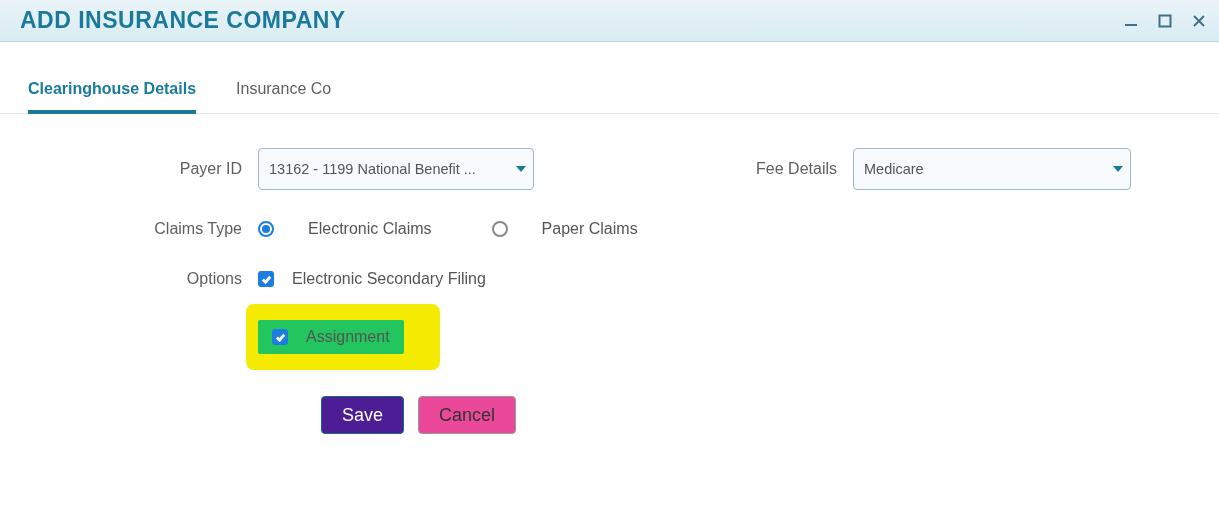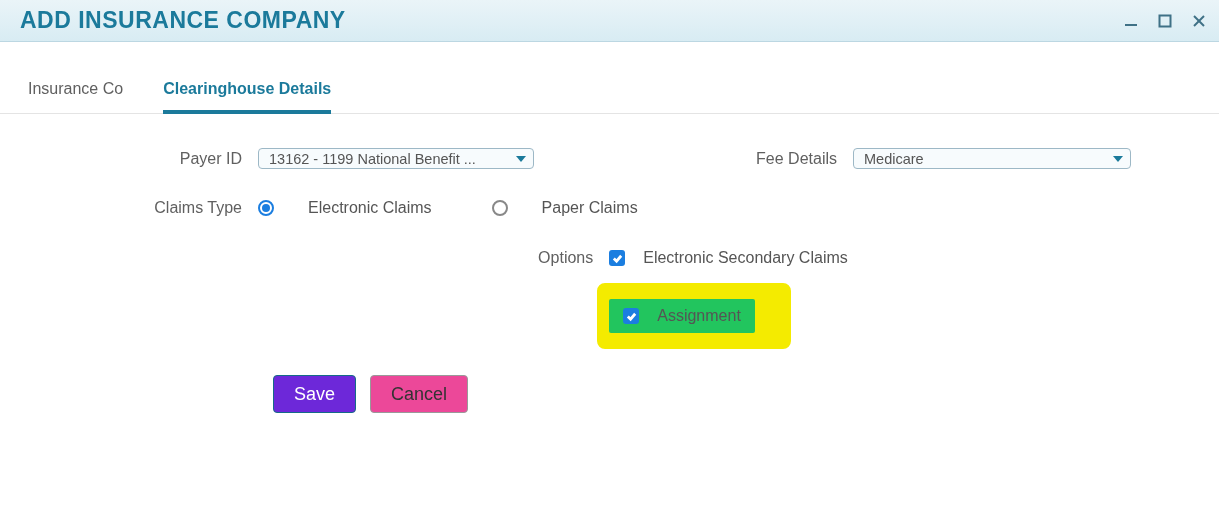--- a/index.html
+++ b/index.html
@@ -78,21 +78,21 @@
       font-size: 16px;
       color: #606060;
     }
     .select-wrap {
       position: relative;
       width: 276px;
     }
     .select-wrap.fee { width: 278px; }
     .select {
       width: 100%;
-      height: 21px;
+      height: 42px;
       border: 1px solid #9db8c6;
       border-radius: 4px;
       background: #f7fbfd;
       padding: 0 28px 0 10px;
       font-size: 14.5px;
       color: #555;
       display: flex;
       align-items: center;
       cursor: pointer;
       white-space: nowrap;
@@ -154,21 +154,21 @@
     .btn-row { display: flex; gap: 14px; margin-top: 26px; margin-left: 245px; }
     .btn {
       height: 38px;
       padding: 0 20px;
       font-size: 18px;
       border-radius: 4px;
       cursor: pointer;
       border: 1px solid transparent;
       display:flex; align-items:center;
     }
-    .btn-primary { background:#6d28d9; color:#fff; border-color:#156a88; }
+    .btn-primary { background:#4c1d95; color:#fff; border-color:#156a88;margin-left:48px; }
     .btn-secondary { background:#ec4899; color:#333; border-color:#999; }
 
     .options-block { display:flex; flex-direction:column; gap:16px; align-items:flex-start; }
     .options-row { display:flex; align-items:flex-start; }
     .options-row .label { padding-top: 0; }
   </style>
 </head>
 <body>
 
 <div class="titlebar">
@@ -187,22 +187,22 @@
     <span>
       <svg viewBox="0 0 14 14">
           <line x1="2" y1="2" x2="12" y2="12"></line>
           <line x1="12" y1="2" x2="2" y2="12"></line>
         </svg>
     </span>
   </div>
 </div>
 
 <div class="tabstrip">
+  <div class="tab active">Clearinghouse Details</div>
   <div class="tab">Insurance Co</div>
-  <div class="tab active">Clearinghouse Details</div>
 </div>
 
 <div class="form">
 
   <div class="row">
     <div class="label">Payer ID</div>
     <div class="select-wrap">
       <div class="select">13162 - 1199 National Benefit ...</div>
       <div class="select-caret">
         <svg viewBox="0 0 10 10">
@@ -233,31 +233,31 @@
           </span>
         <span>Electronic Claims</span>
       </div>
       <div class="radio-item">
         <span class="radio-outer"></span>
         <span>Paper Claims</span>
       </div>
     </div>
   </div>
 
-  <div class="options-row" style="margin-top:32px;justify-content:center;">
+  <div class="options-row" style="margin-top:32px;">
     <div class="label">Options</div>
     <div class="options-block">
 
       <div class="opt-line">
         <span class="cbx">
           <svg viewBox="0 0 12 12">
               <polyline points="2,6 5,9 10,3"></polyline>
             </svg>
         </span>
-        <span>Electronic Secondary Claims</span>
+        <span>Electronic Secondary Filing</span>
       </div>
 
       <div class="highlight">
         <div class="opt-line">
           <span class="cbx">
             <svg viewBox="0 0 12 12">
                 <polyline points="2,6 5,9 10,3"></polyline>
               </svg>
           </span>
           <span>Assignment</span>

